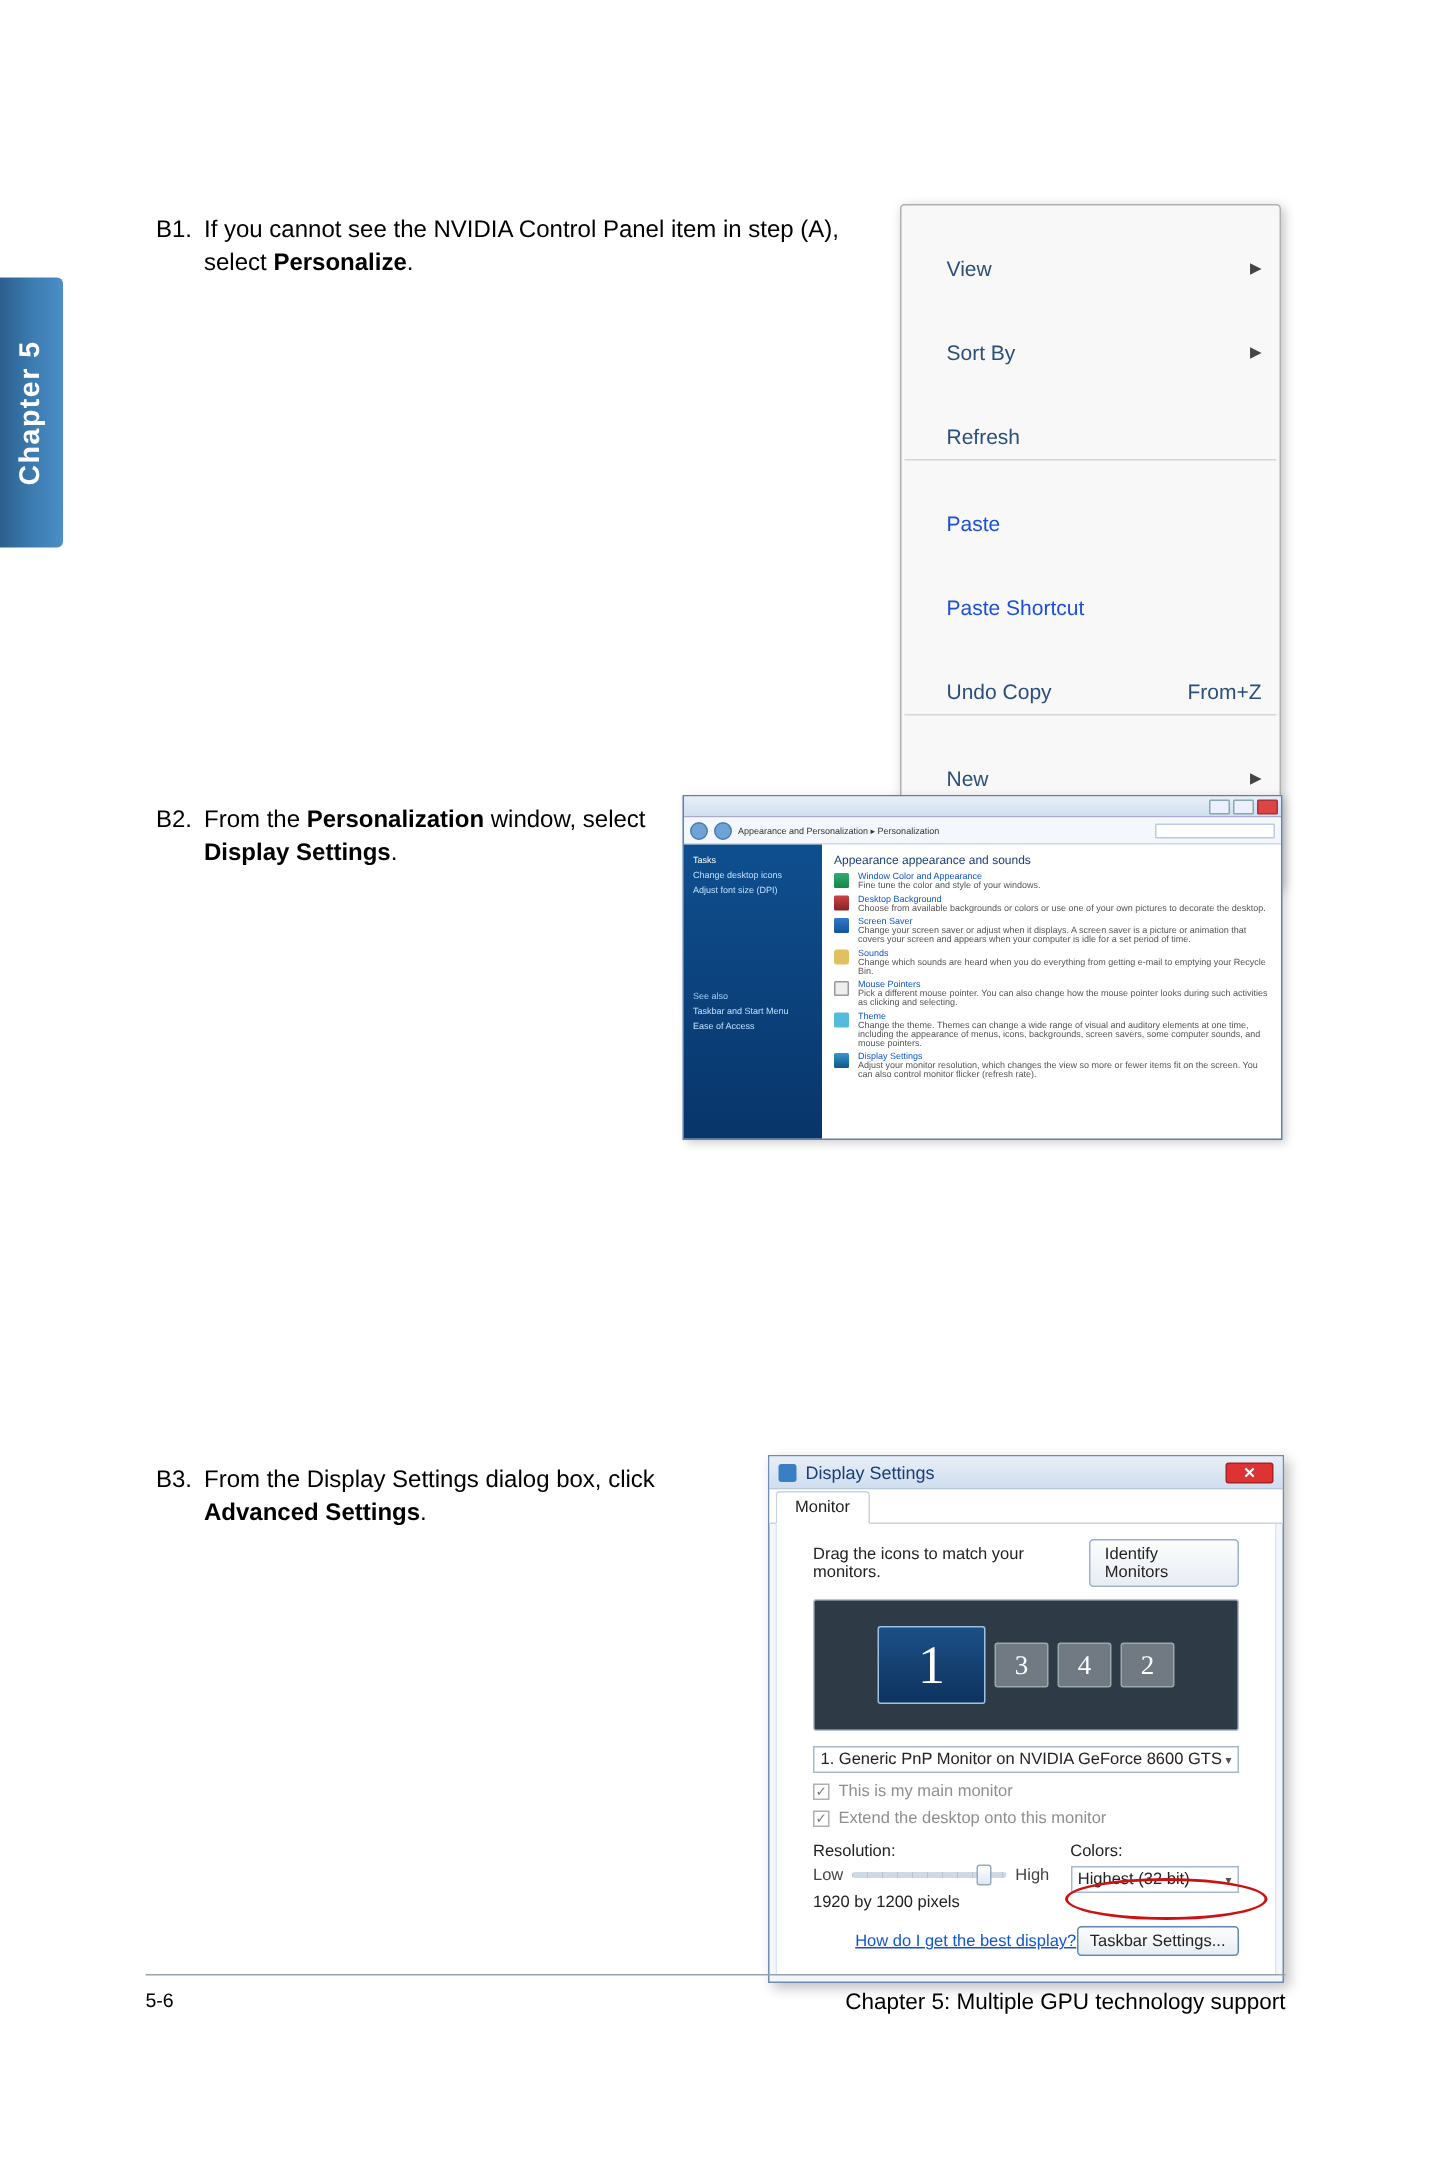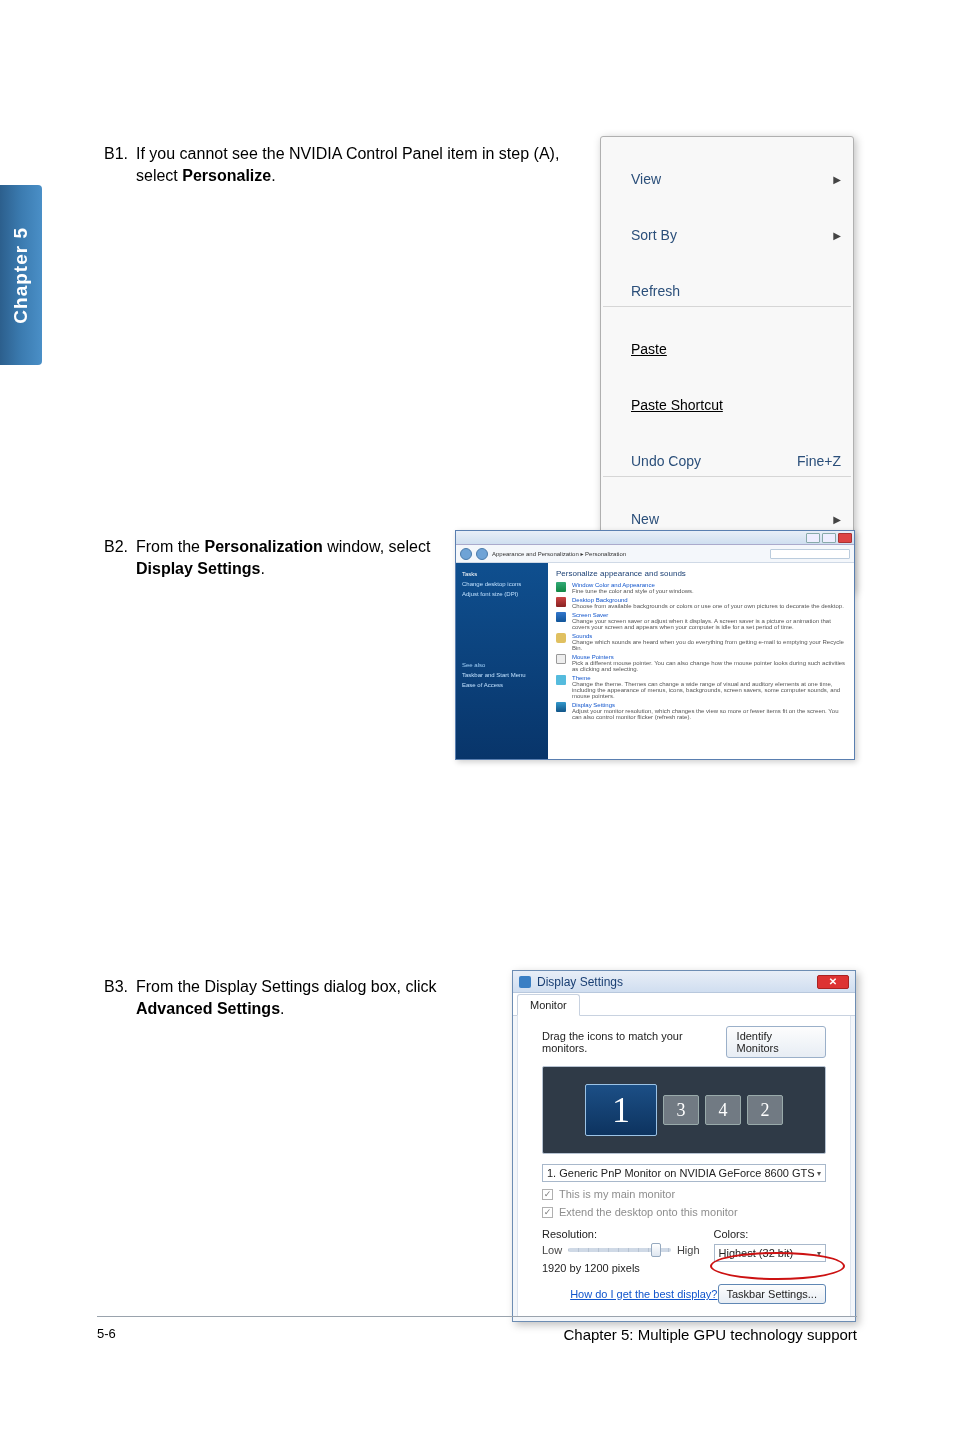--- a/index.html
+++ b/index.html
@@ -54,21 +54,21 @@
     font-size: 14px;
     color: #2b4f7a;
   }
   .menu-b1 .row {
     display: flex;
     align-items: center;
     padding: 6px 12px 6px 30px;
     position: relative;
     margin-top: 28px;
   }
-  .menu-b1 .row.dim { color: #000000; text-decoration: underline; }
+  .menu-b1 .row.dim { color: #1d4ed8; }
   .menu-b1 .sep { height:1px; background:#d6d6d6; margin:1px 2px; }
   .menu-b1 .sc { margin-left:auto; color:#2b4f7a; }
   .menu-b1 .arrow { margin-left:auto; color:#444; font-size:10px; }
   .menu-b1 .pers-ring {
     position:absolute; left:-14px; top:0; width:180px; height:26px;
     border:2px solid #c11; border-radius:50%;
     pointer-events:none;
   }
   .menu-b1 .picon {
     position:absolute; left:6px; top:6px; width:16px; height:16px;
@@ -243,21 +243,21 @@
     </div>
   <div class="sep"></div>
   <div class="row dim">
       <span>Paste</span>
     </div>
   <div class="row dim">
       <span>Paste Shortcut</span>
     </div>
   <div class="row">
       <span>Undo Copy</span>
-      <span class="sc">Fine+Z</span>
+      <span class="sc">From+Z</span>
     </div>
   <div class="sep"></div>
   <div class="row">
       <span>New</span>
       <span class="arrow">▶</span>
     </div>
   <div class="sep"></div>
   <div class="row" style="position:relative">
     <span class="picon"></span>
     <span>Personalize</span>
@@ -287,21 +287,21 @@
   <div class="body">
     <div class="side">
       <div class="hd">Tasks</div>
       <div class="lk">Change desktop icons</div>
       <div class="lk">Adjust font size (DPI)</div>
       <div class="see">See also</div>
       <div class="lk">Taskbar and Start Menu</div>
       <div class="lk">Ease of Access</div>
     </div>
     <div class="main">
-      <div class="title">Personalize appearance and sounds</div>
+      <div class="title">Appearance appearance and sounds</div>
       <div class="item">
           <div class="ic mon"></div>
           <div>
             <div class="lnk">Window Color and Appearance</div>
             <div class="desc">Fine tune the color and style of your windows.</div>
           </div>
         </div>
       <div class="item">
           <div class="ic bg"></div>
           <div>

